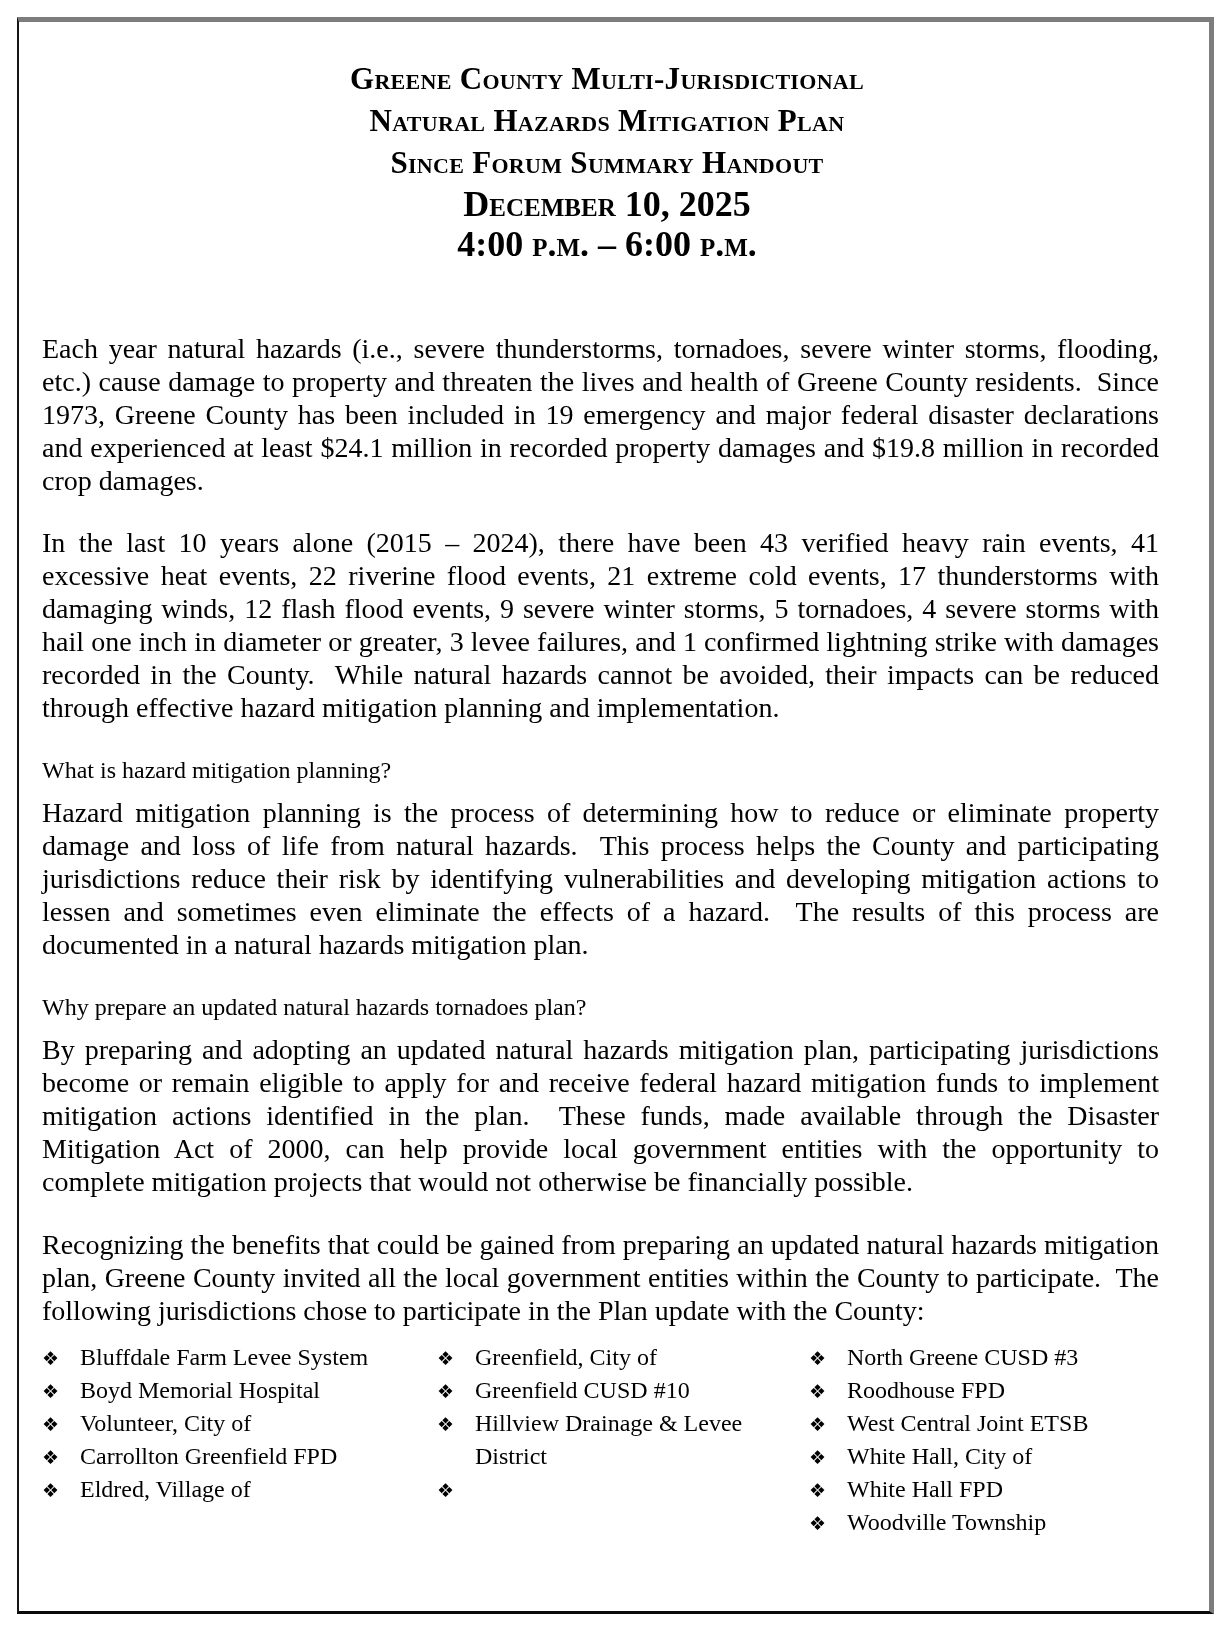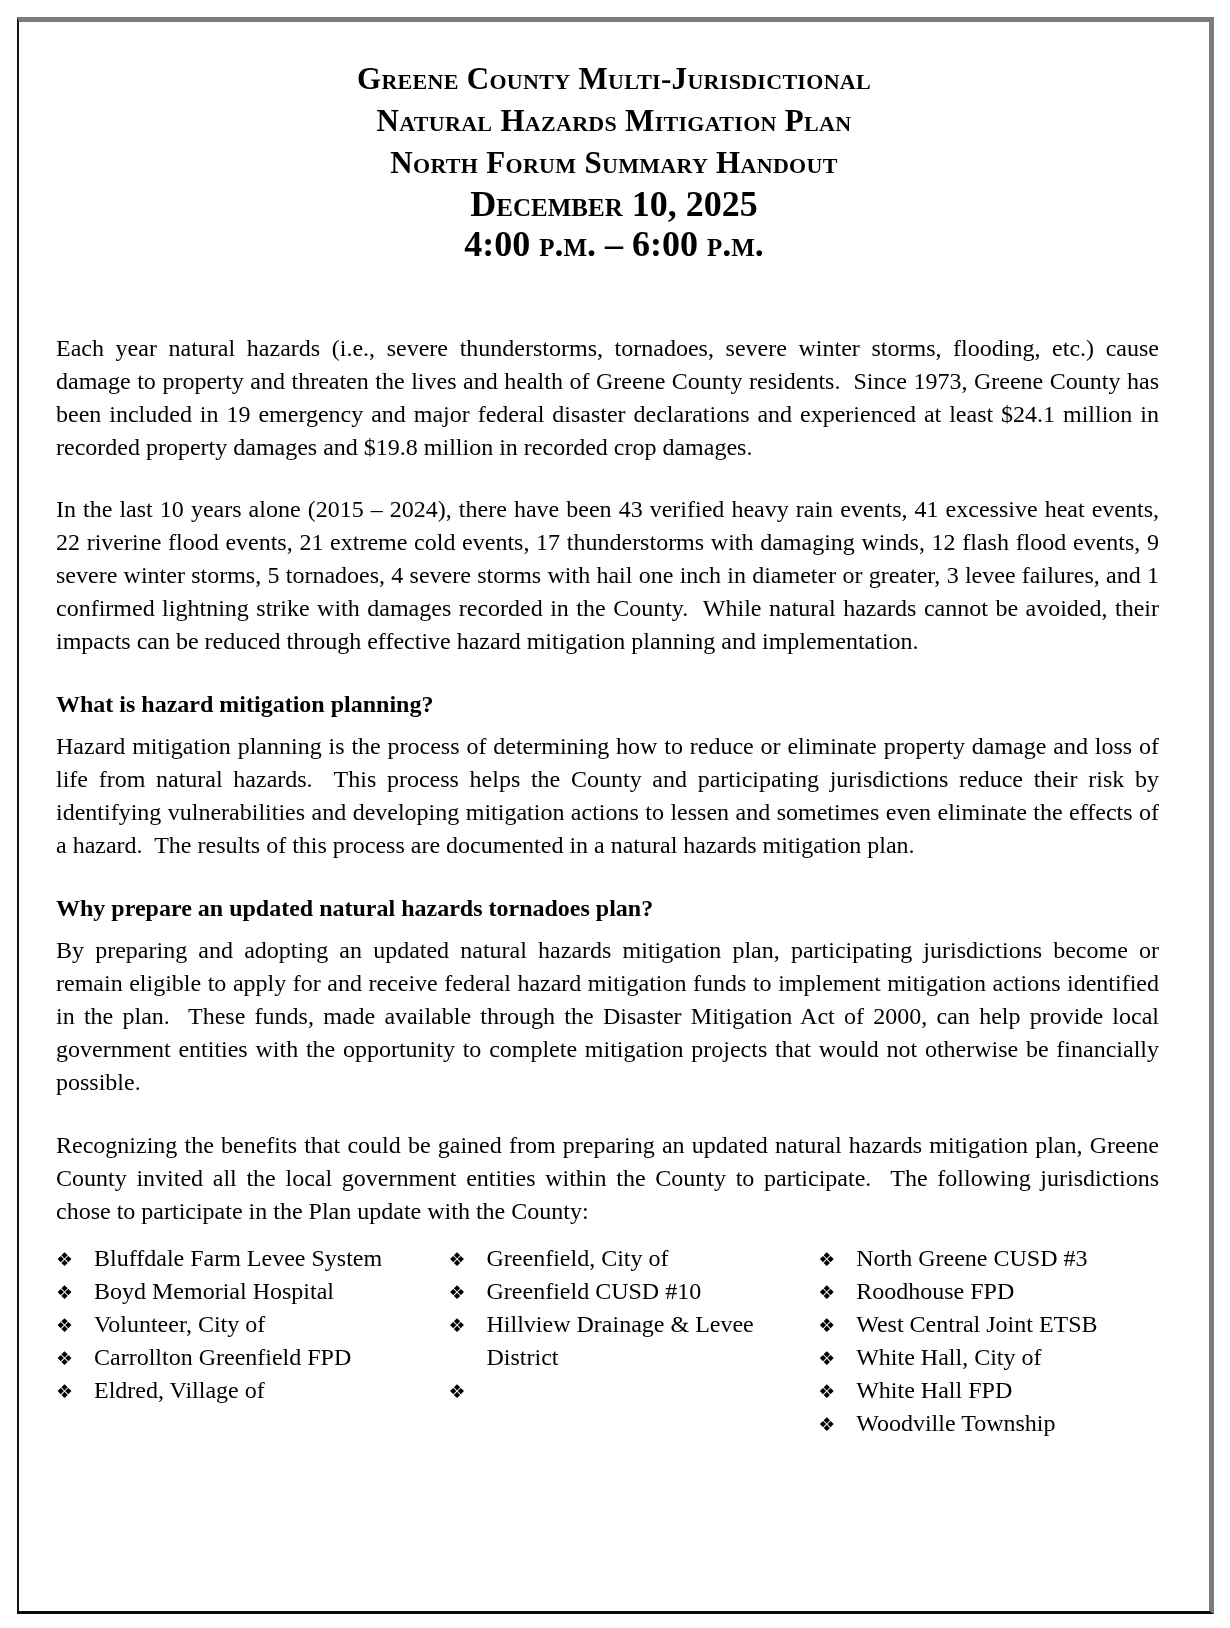--- a/index.html
+++ b/index.html
@@ -21,51 +21,51 @@
     left: 17px;
     top: 17px;
     right: 16px;
     bottom: 14px;
     border-top: 5px solid #7d7d7d;
     border-right: 5px solid #7d7d7d;
     border-left: 2px solid #151515;
     border-bottom: 3px solid #0a0a0a;
     background: #ffffff;
     box-sizing: border-box;
-    padding: 34px 37px 30px 37px;
+    padding: 34px 37px 30px 23px;
   }
   .title-block {
     text-align: center;
     margin-top: 2px;
     margin-bottom: 68px;
   }
   .title-line {
     font-weight: bold;
     font-variant: small-caps;
     font-size: 31px;
     line-height: 42px;
     letter-spacing: 0.3px;
   }
   .title-sub {
     font-weight: bold;
     font-variant: small-caps;
     font-size: 36px;
     line-height: 40px;
   }
   .body-par {
-    font-size: 24px;
+    font-size: 28px;
     line-height: 33px;
     text-align: justify;
     white-space: pre-wrap;
     margin: 0 13px 29px 0;
   }
   .section-heading {
     font-size: 24px;
     line-height: 33px;
-    font-weight: bold;
+    font-weight: normal;
     margin: 0 0 9px 0;
   }
   .section {
     margin-top: 30px;
   }
   .columns {
     display: flex;
     align-items: flex-start;
     margin-top: 4px;
   }
@@ -97,21 +97,21 @@
 </style>
 </head>
 <body>
 
 <div class="canvas">
   <div class="sheet">
 
     <div class="title-block">
       <div class="title-line">Greene County Multi-Jurisdictional</div>
       <div class="title-line">Natural Hazards Mitigation Plan</div>
-      <div class="title-line">North Forum Summary Handout</div>
+      <div class="title-line">Since Forum Summary Handout</div>
       <div class="title-sub">December 10, 2025</div>
       <div class="title-sub">4:00 p.m. – 6:00 p.m.</div>
     </div>
 
     <p class="body-par">Each year natural hazards (i.e., severe thunderstorms, tornadoes, severe winter storms, flooding, etc.) cause damage to property and threaten the lives and health of Greene County residents.  Since 1973, Greene County has been included in 19 emergency and major federal disaster declarations and experienced at least $24.1 million in recorded property damages and $19.8 million in recorded crop damages.</p>
     <p class="body-par">In the last 10 years alone (2015 – 2024), there have been 43 verified heavy rain events, 41 excessive heat events, 22 riverine flood events, 21 extreme cold events, 17 thunderstorms with damaging winds, 12 flash flood events, 9 severe winter storms, 5 tornadoes, 4 severe storms with hail one inch in diameter or greater, 3 levee failures, and 1 confirmed lightning strike with damages recorded in the County.  While natural hazards cannot be avoided, their impacts can be reduced through effective hazard mitigation planning and implementation.</p>
 
     <div class="section">
       <div class="section-heading">What is hazard mitigation planning?</div>
       <p class="body-par">Hazard mitigation planning is the process of determining how to reduce or eliminate property damage and loss of life from natural hazards.  This process helps the County and participating jurisdictions reduce their risk by identifying vulnerabilities and developing mitigation actions to lessen and sometimes even eliminate the effects of a hazard.  The results of this process are documented in a natural hazards mitigation plan.</p>

